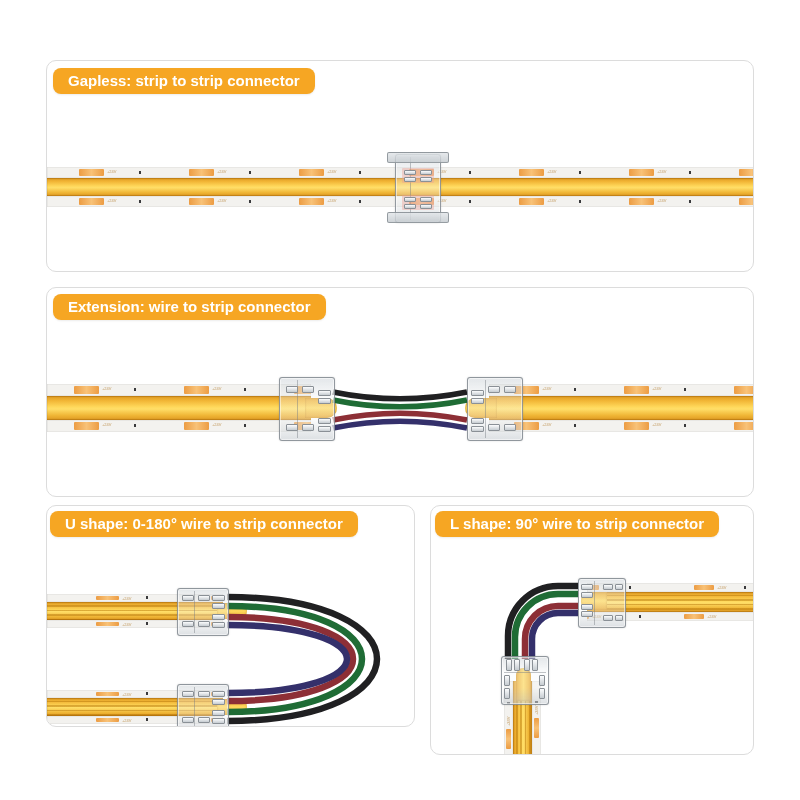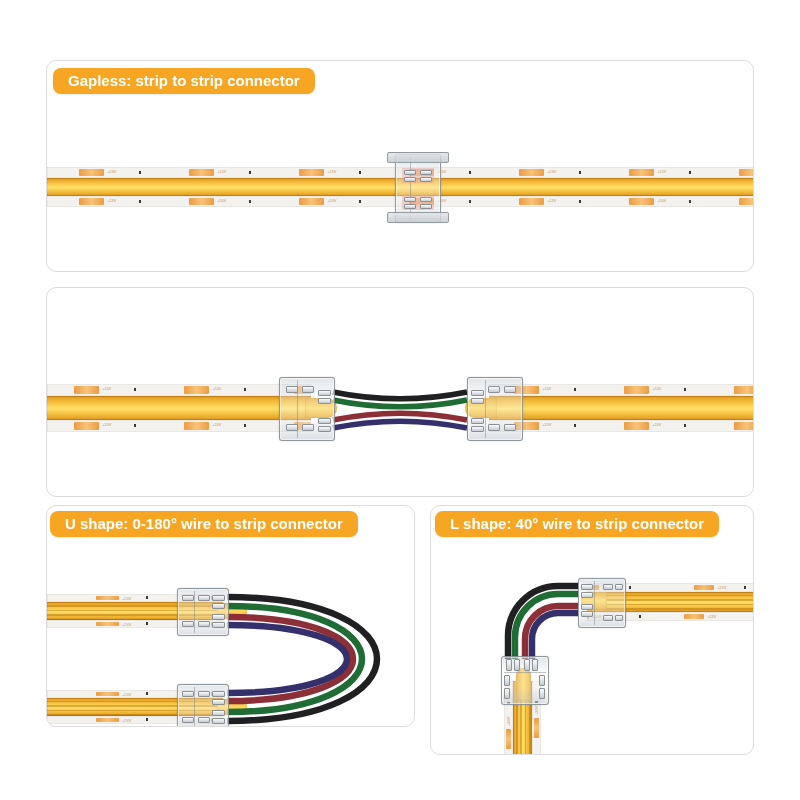--- a/index.html
+++ b/index.html
@@ -121,20 +121,21 @@
       <span class="m" style="left:8px;top:22px;width:12px;height:5px;"></span>
       <span class="m" style="left:24px;top:22px;width:12px;height:5px;"></span>
       <span class="m" style="left:8px;top:42px;width:12px;height:5px;"></span>
       <span class="m" style="left:24px;top:42px;width:12px;height:5px;"></span>
       <span class="m" style="left:8px;top:49px;width:12px;height:5px;"></span>
       <span class="m" style="left:24px;top:49px;width:12px;height:5px;"></span>
     </div>
   </section>
 
   <section class="panel" style="left:46px;top:287px;width:708px;height:210px;">
+    <div class="badge" style="left: 6px; top: 6px; background: rgb(246, 166, 35);">Extension: wire to strip connector</div>
 
     <div class="strip" style="left:0;top:96px;width:264px;">
       <div class="pcb" style="height:12px;">
           <span class="pad" style="left: 27px; width: 25px;">
             <i class="padlbl">+24V</i>
           </span>
           <span class="dot" style="left: 87px;"></span>
           <span class="pad" style="left: 137px; width: 25px;">
             <i class="padlbl">+24V</i>
           </span>
@@ -276,21 +277,21 @@
       <span class="m" style="left:4px;top:32px;width:12px;height:6px;"></span>
       <span class="m" style="left:20px;top:32px;width:12px;height:6px;"></span>
       <span class="m" style="left:34px;top:6px;width:13px;height:6px;"></span>
       <span class="m" style="left:34px;top:14px;width:13px;height:6px;"></span>
       <span class="m" style="left:34px;top:25px;width:13px;height:6px;"></span>
       <span class="m" style="left:34px;top:33px;width:13px;height:6px;"></span>
     </div>
   </section>
 
   <section class="panel" style="left:430px;top:505px;width:324px;height:250px;">
-    <div class="badge" style="left: 4px; top: 5px; background: rgb(246, 166, 35);">L shape: 40° wire to strip connector</div>
+    <div class="badge" style="left: 4px; top: 5px; background: rgb(246, 166, 35);">L shape: 90° wire to strip connector</div>
 
     <div class="strip" style="left:156px;top:77px;width:168px;">
       <div class="pcb" style="height:9px;">
           <span class="pad" style="left: -8px; width: 20px;">
             <i class="padlbl">+24V</i>
           </span>
           <span class="dot" style="left: 42px;"></span>
           <span class="pad" style="left: 107px; width: 20px;">
             <i class="padlbl">+24V</i>
           </span>

